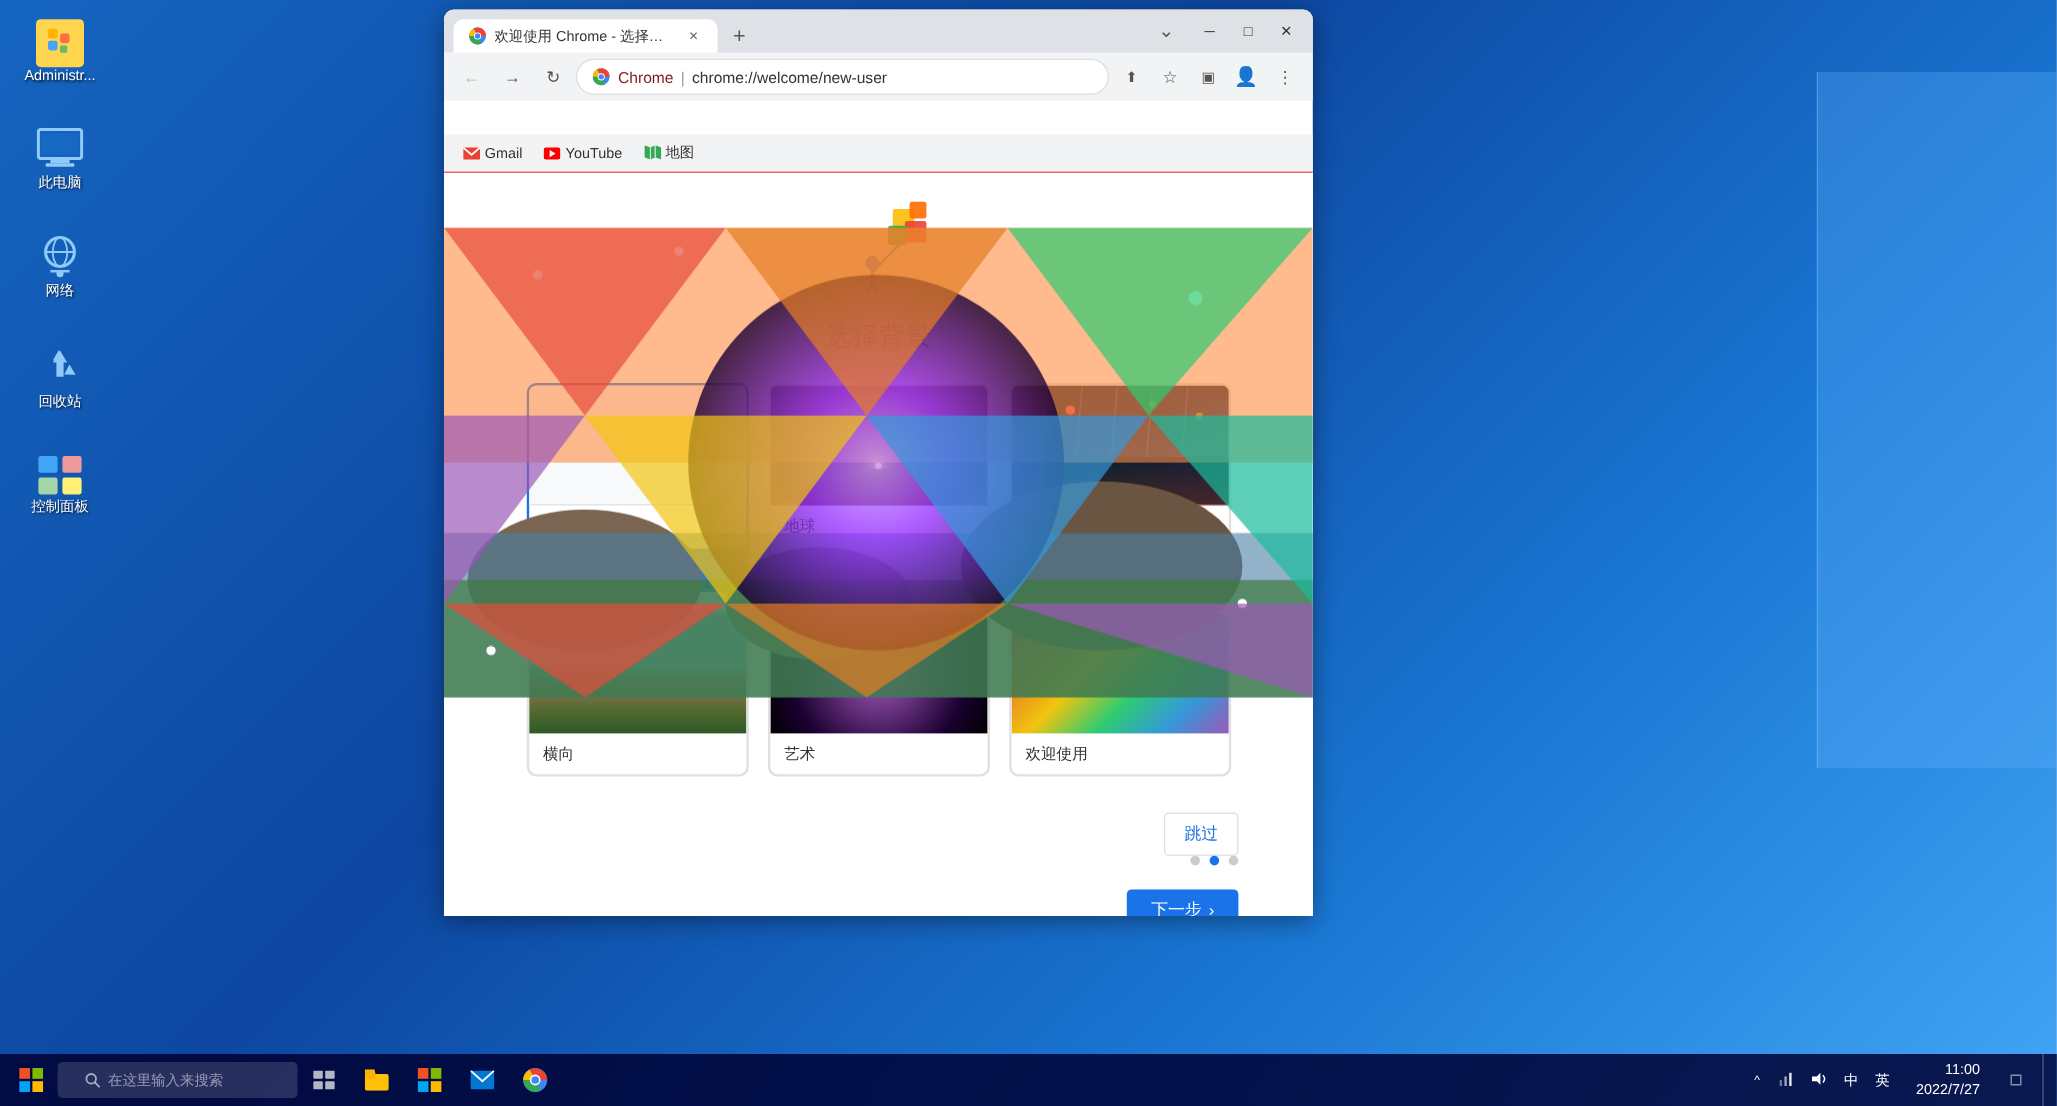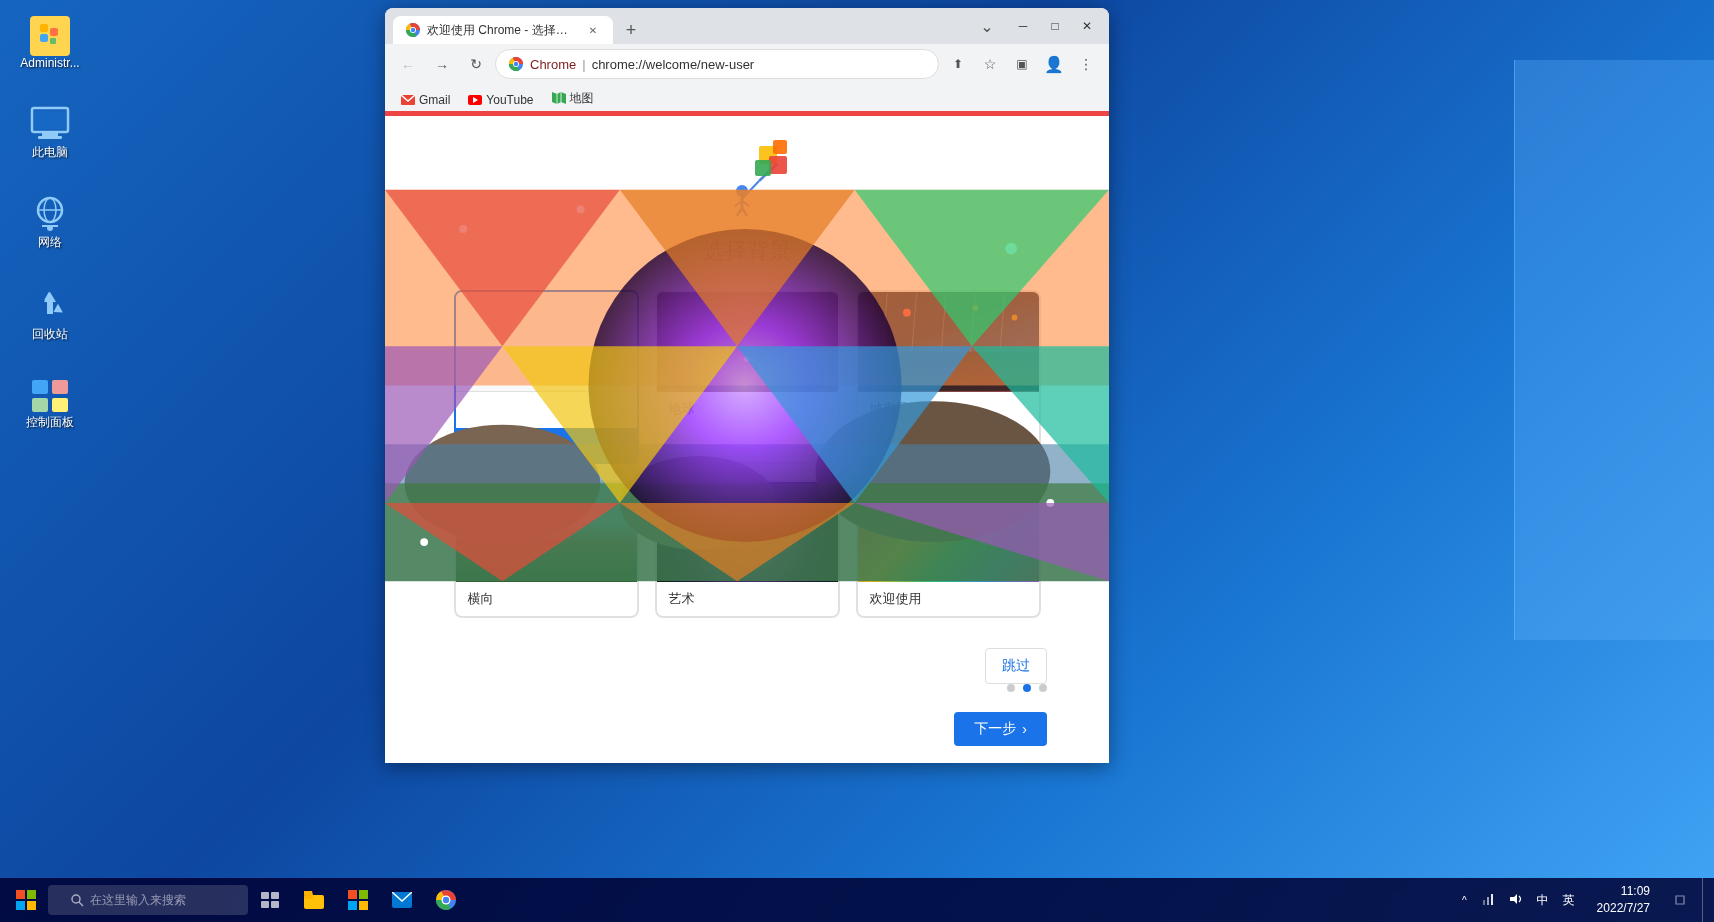--- a/index.html
+++ b/index.html
@@ -41,21 +41,21 @@
       width: 200px;
       height: 580px;
       background: rgba(100,180,255,0.3);
       border-left: 1px solid rgba(100,200,255,0.5);
     }
 
     
     .browser {
       position: absolute;
       top: 8px;
-      left: 385px;
+      left: 370px;
       width: 724px;
       height: 755px;
       background: white;
       border-radius: 8px 8px 0 0;
       box-shadow: 0 4px 20px rgba(0,0,0,0.4);
       display: flex;
       flex-direction: column;
       overflow: hidden;
     }
 
@@ -181,24 +181,25 @@
     .nav-actions {
       display: flex;
       gap: 2px;
     }
 
     
     .bookmarks-bar {
       background: #f1f3f4;
       height: 32px;
       display: flex;
-      align-items: flex-end;
+      align-items: center;
       padding: 0 8px;
       gap: 2px;
-      border-bottom: 5px solid #ef4444;
+      border-bottom: 1px solid #ef4444;
+      margin-top: 28px;
     }
     .bookmark-item {
       display: flex;
       align-items: center;
       gap: 4px;
       padding: 4px 8px;
       border-radius: 4px;
       cursor: pointer;
       font-size: 12px;
       color: #333;
@@ -790,21 +791,21 @@
         </svg>
       </div>
       <div class="tray-item">
         <span style="color:white;font-size:12px;">中</span>
       </div>
       <div class="tray-item">
         <span>英</span>
       </div>
     </div>
     <div class="clock">
-      <div>11:09</div>
+      <div>11:00</div>
       <div>2022/7/27</div>
     </div>
     <div class="taskbar-item">
       <svg width="16" height="16" viewBox="0 0 16 16">
         <rect x="0" y="0" width="16" height="16" rx="2" fill="transparent"></rect>
         <path d="M4,4 L4,12 L12,12 L12,4 Z" fill="none" stroke="rgba(255,255,255,0.5)" stroke-width="1.2"></path>
       </svg>
     </div>
     <div class="taskbar-show-desktop"></div>
   </div>

